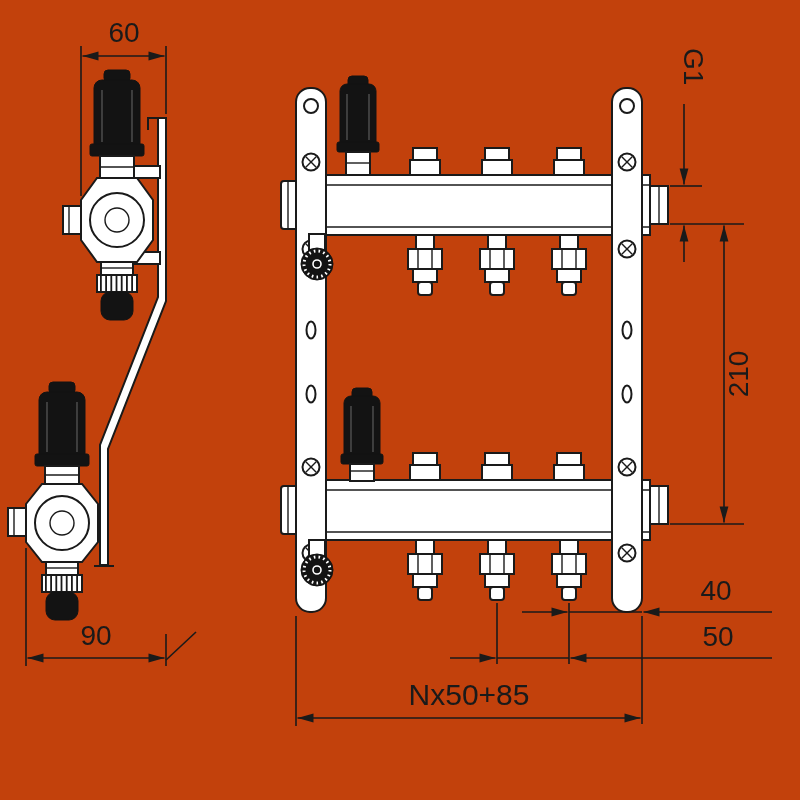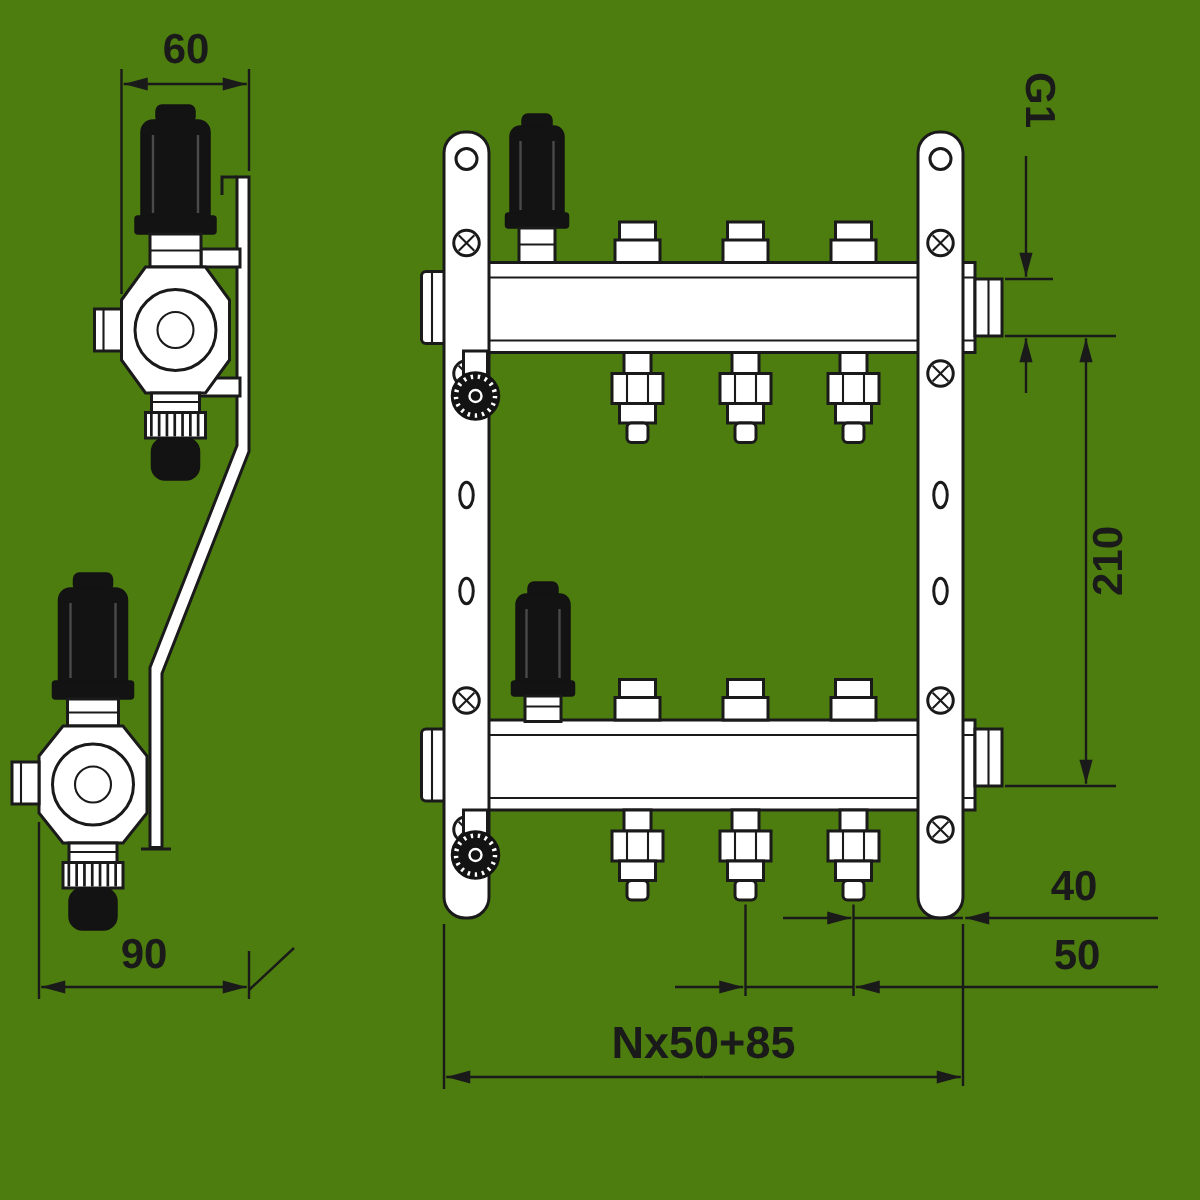--- a/index.html
+++ b/index.html
@@ -1,16 +1,16 @@
 <!DOCTYPE html>
 <html><head>
 <meta charset="utf-8">
 <style>
   html,body{margin:0;padding:0;background:#ffffff;}
-  .stage{position:relative;width:800px;height:800px;background:#4d7c0f;overflow:hidden;font-weight:bold;}
+  .stage{position:relative;width:800px;height:800px;background:#c2410c;overflow:hidden;}
   svg{display:block;}
   .ln{stroke:#1a1a1a;stroke-width:2;fill:none;}
   .thin{stroke:#1a1a1a;stroke-width:1.4;fill:none;}
   .fw{fill:#ffffff;stroke:#1a1a1a;stroke-width:2;}
   .fb{fill:#131313;stroke:#131313;stroke-width:1;}
   .hl{stroke:#4a4a4a;stroke-width:1.6;fill:none;}
   .dim{stroke:#1a1a1a;stroke-width:1.6;fill:none;}
   .knurl{stroke:#1a1a1a;stroke-width:15;stroke-dasharray:1.8 3.4;fill:none;}
   .knurlw{stroke:#ffffff;stroke-width:3;stroke-dasharray:1.6 3.2;fill:none;}
   text.dimtxt{font-family:"Liberation Sans",sans-serif;font-size:28px;fill:#1a1a1a;}

